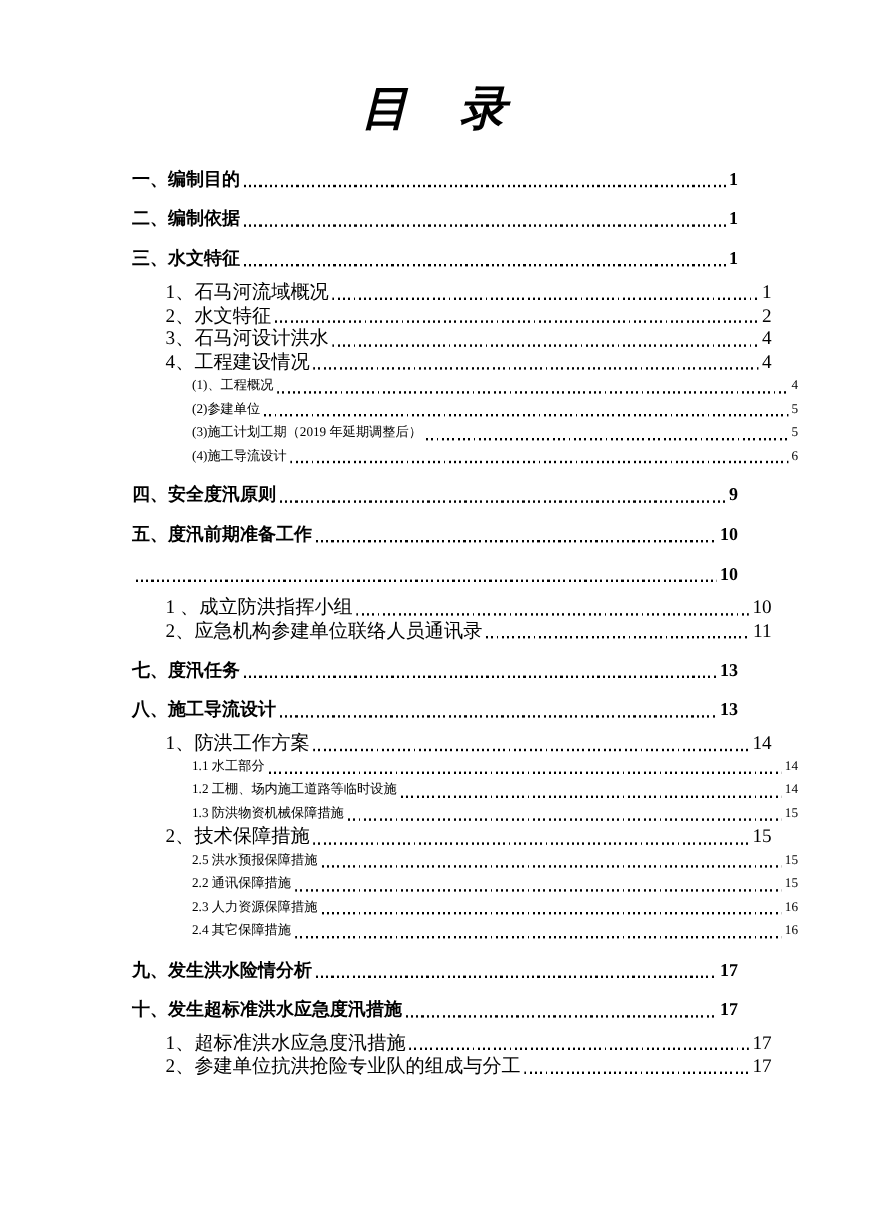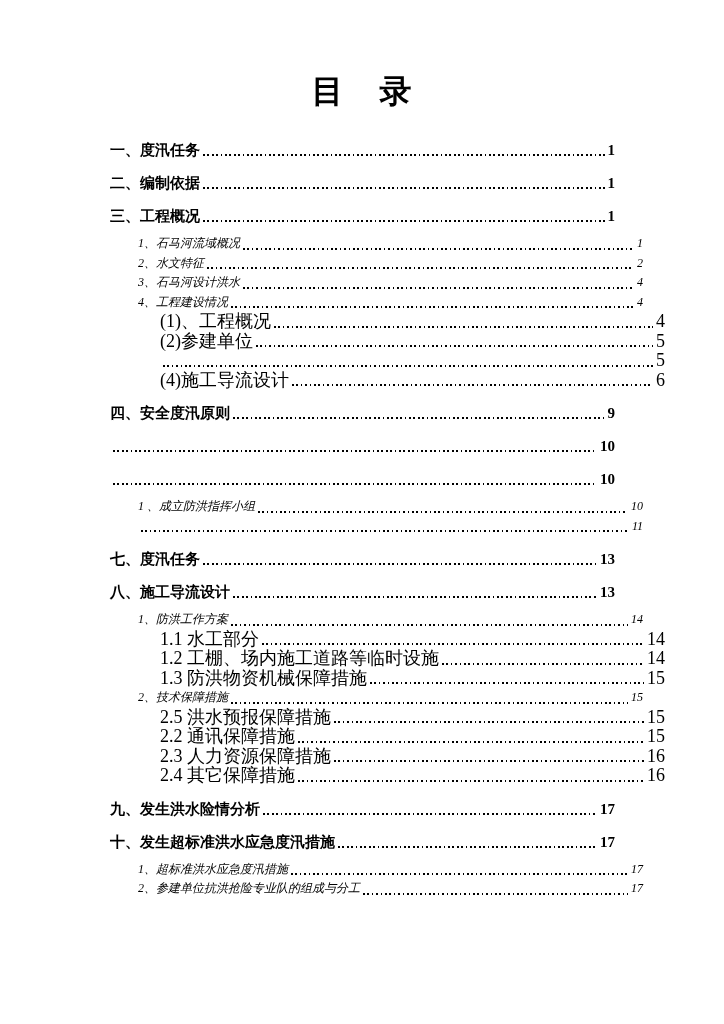--- a/index.html
+++ b/index.html
@@ -13,25 +13,26 @@
     height: 1024px;
     background: #ffffff;
     box-sizing: border-box;
     padding: 70px 109px 0 110px;
     font-family: "Liberation Serif", "DejaVu Serif", serif;
     color: #000000;
     overflow: hidden;
   }
   .doc-title {
     text-align: center;
-    font-size: 32px;
+    font-size: 39px;
     font-weight: bold;
     line-height: 42px;
     margin: 0 0 28px 0;
     letter-spacing: 2px;
+    font-style: italic;
   }
   .toc-list {
     width: 100%;
   }
   .toc-row {
     display: flex;
     align-items: flex-end;
     width: 100%;
     cursor: default;
   }
@@ -64,55 +65,54 @@
   }
   .toc-row.lvl1 .leader {
     background-image: repeating-linear-gradient(
       to right,
       #000000 0px, #000000 1.8px,
       transparent 1.8px, transparent 4.4px
     );
   }
   
   .toc-row.lvl2 {
-    font-size: 12px;
+    font-size: 16px;
     font-weight: normal;
     line-height: 19.5px;
     padding-left: 28px;
-    font-style: italic;
   }
   
   .toc-row.lvl3 {
-    font-size: 18px;
+    font-size: 11px;
     font-weight: normal;
     line-height: 19.5px;
     padding-left: 50px;
   }
 </style>
 </head>
 <body>
 
 <div class="page">
   <h1 class="doc-title">目　录</h1>
 
   <div class="toc-list">
   <div class="toc-row lvl1">
-    <span class="toc-text">一、度汛任务</span>
+    <span class="toc-text">一、编制目的</span>
     <span class="leader"></span>
     <span class="toc-page">1</span>
   </div>
 
   <div class="toc-row lvl1">
     <span class="toc-text">二、编制依据</span>
     <span class="leader"></span>
     <span class="toc-page">1</span>
   </div>
 
   <div class="toc-row lvl1">
-    <span class="toc-text">三、工程概况</span>
+    <span class="toc-text">三、水文特征</span>
     <span class="leader"></span>
     <span class="toc-page">1</span>
   </div>
 
   <div class="toc-row lvl2">
     <span class="toc-text">1、石马河流域概况</span>
     <span class="leader"></span>
     <span class="toc-page">1</span>
   </div>
 
@@ -140,53 +140,56 @@
     <span class="toc-page">4</span>
   </div>
 
   <div class="toc-row lvl3">
     <span class="toc-text">(2)参建单位</span>
     <span class="leader"></span>
     <span class="toc-page">5</span>
   </div>
 
   <div class="toc-row lvl3">
+    <span class="toc-text">(3)施工计划工期（2019 年延期调整后）</span>
     <span class="leader"></span>
     <span class="toc-page">5</span>
   </div>
 
   <div class="toc-row lvl3">
     <span class="toc-text">(4)施工导流设计</span>
     <span class="leader"></span>
     <span class="toc-page">6</span>
   </div>
 
   <div class="toc-row lvl1">
     <span class="toc-text">四、安全度汛原则</span>
     <span class="leader"></span>
     <span class="toc-page">9</span>
   </div>
 
   <div class="toc-row lvl1">
+    <span class="toc-text">五、度汛前期准备工作</span>
     <span class="leader"></span>
     <span class="toc-page">10</span>
   </div>
 
   <div class="toc-row lvl1">
     <span class="leader"></span>
     <span class="toc-page">10</span>
   </div>
 
   <div class="toc-row lvl2">
     <span class="toc-text">1 、成立防洪指挥小组</span>
     <span class="leader"></span>
     <span class="toc-page">10</span>
   </div>
 
   <div class="toc-row lvl2">
+    <span class="toc-text">2、应急机构参建单位联络人员通讯录</span>
     <span class="leader"></span>
     <span class="toc-page">11</span>
   </div>
 
 
   <div class="toc-row lvl1">
     <span class="toc-text">七、度汛任务</span>
     <span class="leader"></span>
     <span class="toc-page">13</span>
   </div>

